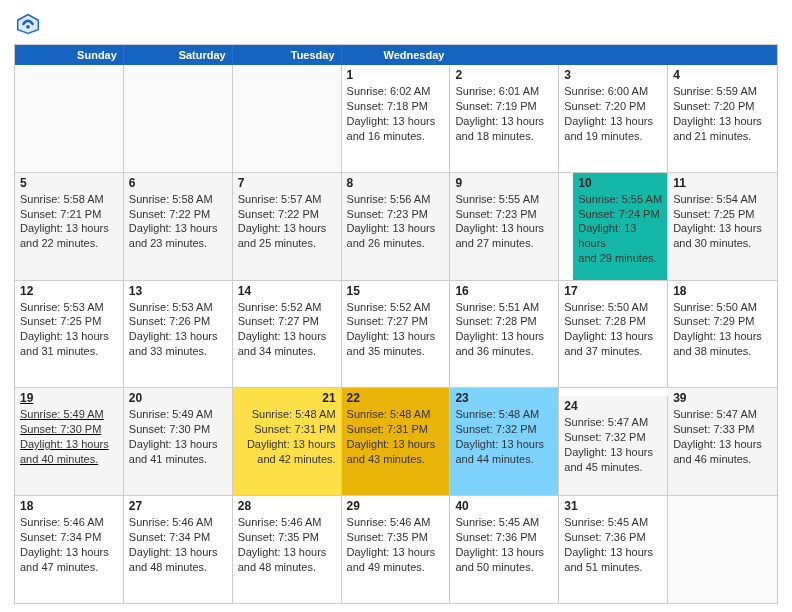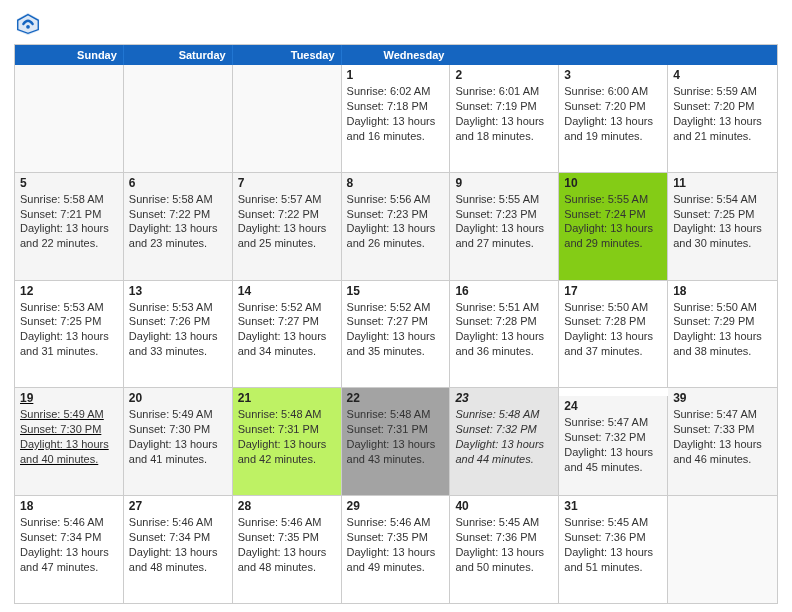--- a/index.html
+++ b/index.html
@@ -179,21 +179,21 @@
             <div class="day-info">Sunrise: 5:57 AM<br>Sunset: 7:22 PM<br>Daylight: 13 hours<br>and 25 minutes.</div>
           </div>
           <div class="cal-cell" style="background: rgb(245, 245, 245);">
             <div class="day-num">8</div>
             <div class="day-info">Sunrise: 5:56 AM<br>Sunset: 7:23 PM<br>Daylight: 13 hours<br>and 26 minutes.</div>
           </div>
           <div class="cal-cell" style="background: rgb(245, 245, 245);">
             <div class="day-num">9</div>
             <div class="day-info">Sunrise: 5:55 AM<br>Sunset: 7:23 PM<br>Daylight: 13 hours<br>and 27 minutes.</div>
           </div>
-          <div class="cal-cell" style="background: #84cc16;">
+          <div class="cal-cell" style="background: #14b8a6; margin-left: 14px;">
             <div class="day-num">10</div>
             <div class="day-info">Sunrise: 5:55 AM<br>Sunset: 7:24 PM<br>Daylight: 13 hours<br>and 29 minutes.</div>
           </div>
           <div class="cal-cell" style="background: rgb(245, 245, 245);">
             <div class="day-num">11</div>
             <div class="day-info">Sunrise: 5:54 AM<br>Sunset: 7:25 PM<br>Daylight: 13 hours<br>and 30 minutes.</div>
           </div>
         </div>
         <div class="cal-week">
           <div class="cal-cell">
@@ -227,29 +227,29 @@
         </div>
         <div class="cal-week">
           <div class="cal-cell" style="background: rgb(245, 245, 245); text-decoration: underline;">
             <div class="day-num">19</div>
             <div class="day-info">Sunrise: 5:49 AM<br>Sunset: 7:30 PM<br>Daylight: 13 hours<br>and 40 minutes.</div>
           </div>
           <div class="cal-cell" style="background: rgb(245, 245, 245);">
             <div class="day-num">20</div>
             <div class="day-info">Sunrise: 5:49 AM<br>Sunset: 7:30 PM<br>Daylight: 13 hours<br>and 41 minutes.</div>
           </div>
-          <div class="cal-cell" style="background: #bef264;">
+          <div class="cal-cell" style="background: #fde047; text-align: right;">
             <div class="day-num">21</div>
             <div class="day-info">Sunrise: 5:48 AM<br>Sunset: 7:31 PM<br>Daylight: 13 hours<br>and 42 minutes.</div>
           </div>
-          <div class="cal-cell" style="background: #a3a3a3;">
+          <div class="cal-cell" style="background: #eab308;">
             <div class="day-num">22</div>
             <div class="day-info">Sunrise: 5:48 AM<br>Sunset: 7:31 PM<br>Daylight: 13 hours<br>and 43 minutes.</div>
           </div>
-          <div class="cal-cell" style="background: #e5e5e5; font-style: italic;">
+          <div class="cal-cell" style="background: #7dd3fc;">
             <div class="day-num">23</div>
             <div class="day-info">Sunrise: 5:48 AM<br>Sunset: 7:32 PM<br>Daylight: 13 hours<br>and 44 minutes.</div>
           </div>
           <div class="cal-cell" style="background: rgb(245, 245, 245); margin-top: 8px;">
             <div class="day-num">24</div>
             <div class="day-info">Sunrise: 5:47 AM<br>Sunset: 7:32 PM<br>Daylight: 13 hours<br>and 45 minutes.</div>
           </div>
           <div class="cal-cell" style="background: rgb(245, 245, 245);">
             <div class="day-num">39</div>
             <div class="day-info">Sunrise: 5:47 AM<br>Sunset: 7:33 PM<br>Daylight: 13 hours<br>and 46 minutes.</div>

